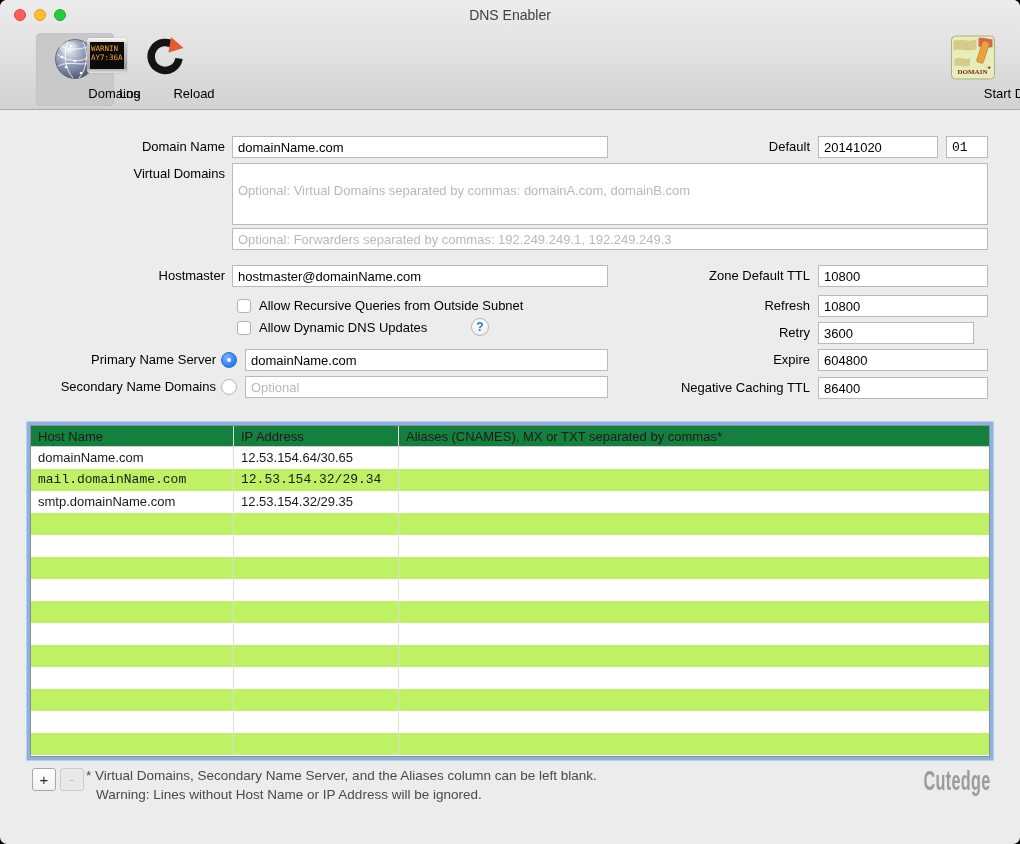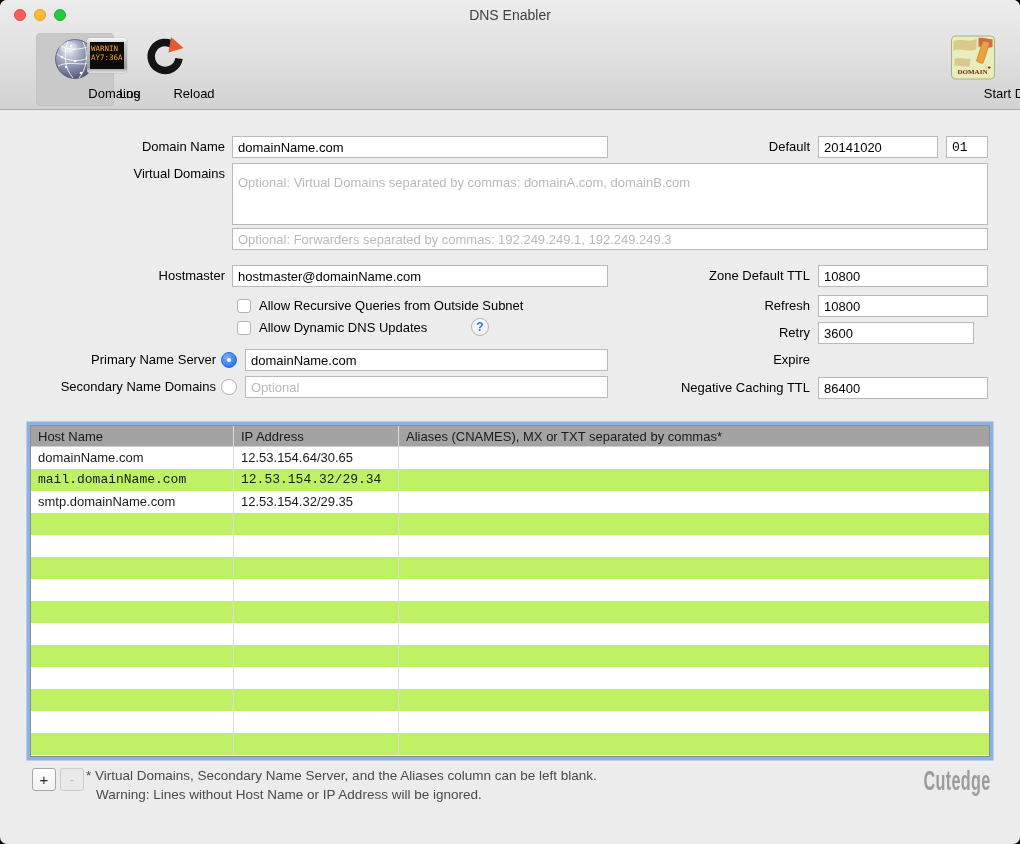--- a/index.html
+++ b/index.html
@@ -33,39 +33,39 @@
   .log-screen { width:100%; height:100%; background:#0d0b08; overflow:hidden;
     font-family:"DejaVu Sans Mono", monospace; font-size:7.5px; line-height:9px;
     color:#f6a33a; text-align:left; padding:2px 1px; letter-spacing:0; white-space:nowrap; }
 
   
   .flabel { position:absolute; font-size:13px; color:#000; line-height:22px; text-align:right; }
   input.fld, textarea.fld { position:absolute; border:1px solid #b9b9b9; background:#fff;
     font-family:"Liberation Sans", sans-serif; font-size:13px; color:#000; padding:2px 5px;
     border-radius:0; outline:none; }
   input.fld { height:22px; }
-  textarea.fld { resize:none; padding-top:11px; }
+  textarea.fld { resize:none; padding-top:19px; }
   ::placeholder { color:#b9b9b9; opacity:1; }
 
   .chk { position:absolute; width:14px; height:14px; background:#fff; border:1px solid #b4b4b4;
     border-radius:3px; }
   .chk-label { position:absolute; font-size:13px; color:#000; line-height:16px; }
   .radio { position:absolute; width:16px; height:16px; border-radius:50%; background:#fff; border:1px solid #b4b4b4; }
   .radio.on { background:radial-gradient(circle at 35% 30%, #7db0f9, #2e7bf6 70%); border:1px solid #2568d8; }
   .radio.on::after { content:""; position:absolute; left:5px; top:5px; width:4px; height:4px;
     border-radius:50%; background:#fff; }
   .helpbtn { position:absolute; width:18px; height:18px; border-radius:50%;
     background:linear-gradient(#fff,#efefef); border:1px solid #b3b3b3; color:#1e73f0;
     font-size:12px; font-weight:bold; text-align:center; line-height:16px; }
 
   
   .htable { position:absolute; left:30px; top:425px; width:960px; height:332px;
     background:#fff; border:1px solid #8f8f8f; overflow:hidden;
     box-shadow:0 0 0 3.5px #8ab2e5; }
-  .thead { height:21px; line-height:21px; border-bottom:1px solid #d0d0d0; display:flex; background:#a3a3a3; }
+  .thead { height:21px; line-height:21px; border-bottom:1px solid #d0d0d0; display:flex; background:#15803d; }
   .trow { height:22px; line-height:22px; display:flex; background:#fff; }
   .trow.alt { background:#bef264;font-family:Liberation Mono, monospace; }
   .tcell { font-size:13px; color:#1a1a1a; padding-left:7px; overflow:hidden; white-space:nowrap; }
   .c1 { width:203px; border-right:1px solid #dcdcdc; }
   .c2 { width:165px; border-right:1px solid #dcdcdc; }
   .c3 { flex:1; }
 
   
   .stepbtn { position:absolute; top:768px; width:24px; height:23px; border-radius:3px;
     font-size:15px; line-height:21px; text-align:center; }
@@ -188,20 +188,21 @@
   <span class="flabel" style="left:610px;top:265px;width:200px">Zone Default TTL</span>
   <input class="fld" style="left: 818px; top: 265px; width: 170px;" value="10800">
 
   <span class="flabel" style="left:610px;top:295px;width:200px">Refresh</span>
   <input class="fld" style="left: 818px; top: 295px; width: 170px;" value="10800">
 
   <span class="flabel" style="left:610px;top:322px;width:200px">Retry</span>
   <input class="fld" style="left: 818px; top: 322px; width: 156px;" value="3600">
 
   <span class="flabel" style="left:610px;top:349px;width:200px">Expire</span>
+  <input class="fld" style="left: 818px; top: 349px; width: 170px;" value="604800">
 
   <span class="flabel" style="left:610px;top:377px;width:200px">Negative Caching TTL</span>
   <input class="fld" style="left: 818px; top: 377px; width: 170px;" value="86400">
 
   <div class="htable">
     <div class="thead">
       <div class="tcell c1">Host Name</div>
       <div class="tcell c2">IP Address</div>
       <div class="tcell c3">Aliases (CNAMES), MX or TXT separated by commas*</div>
     </div>

